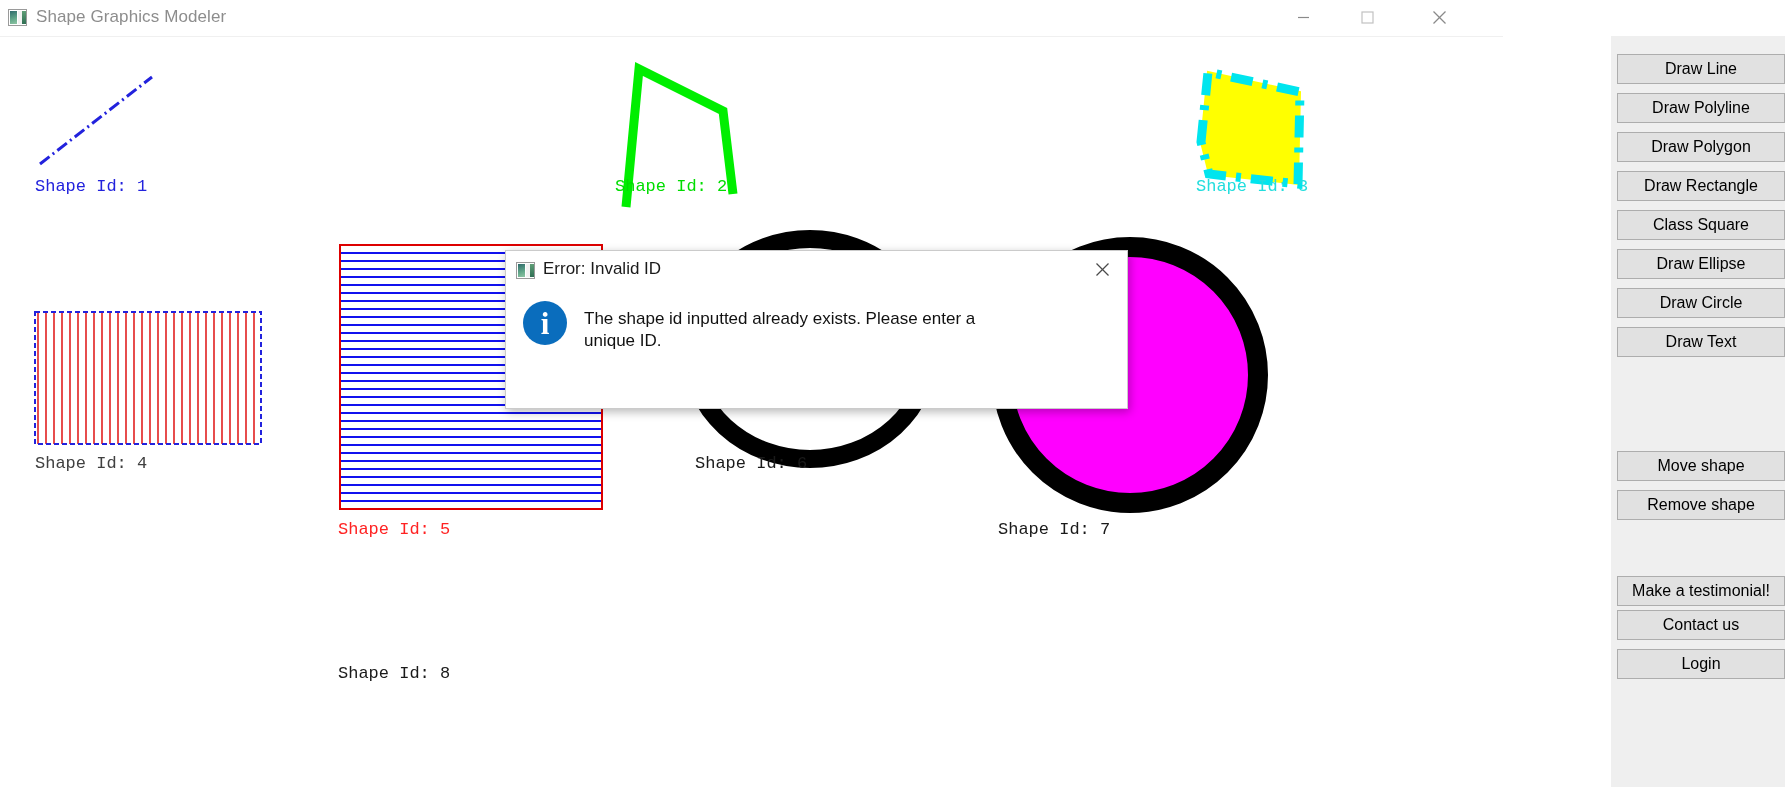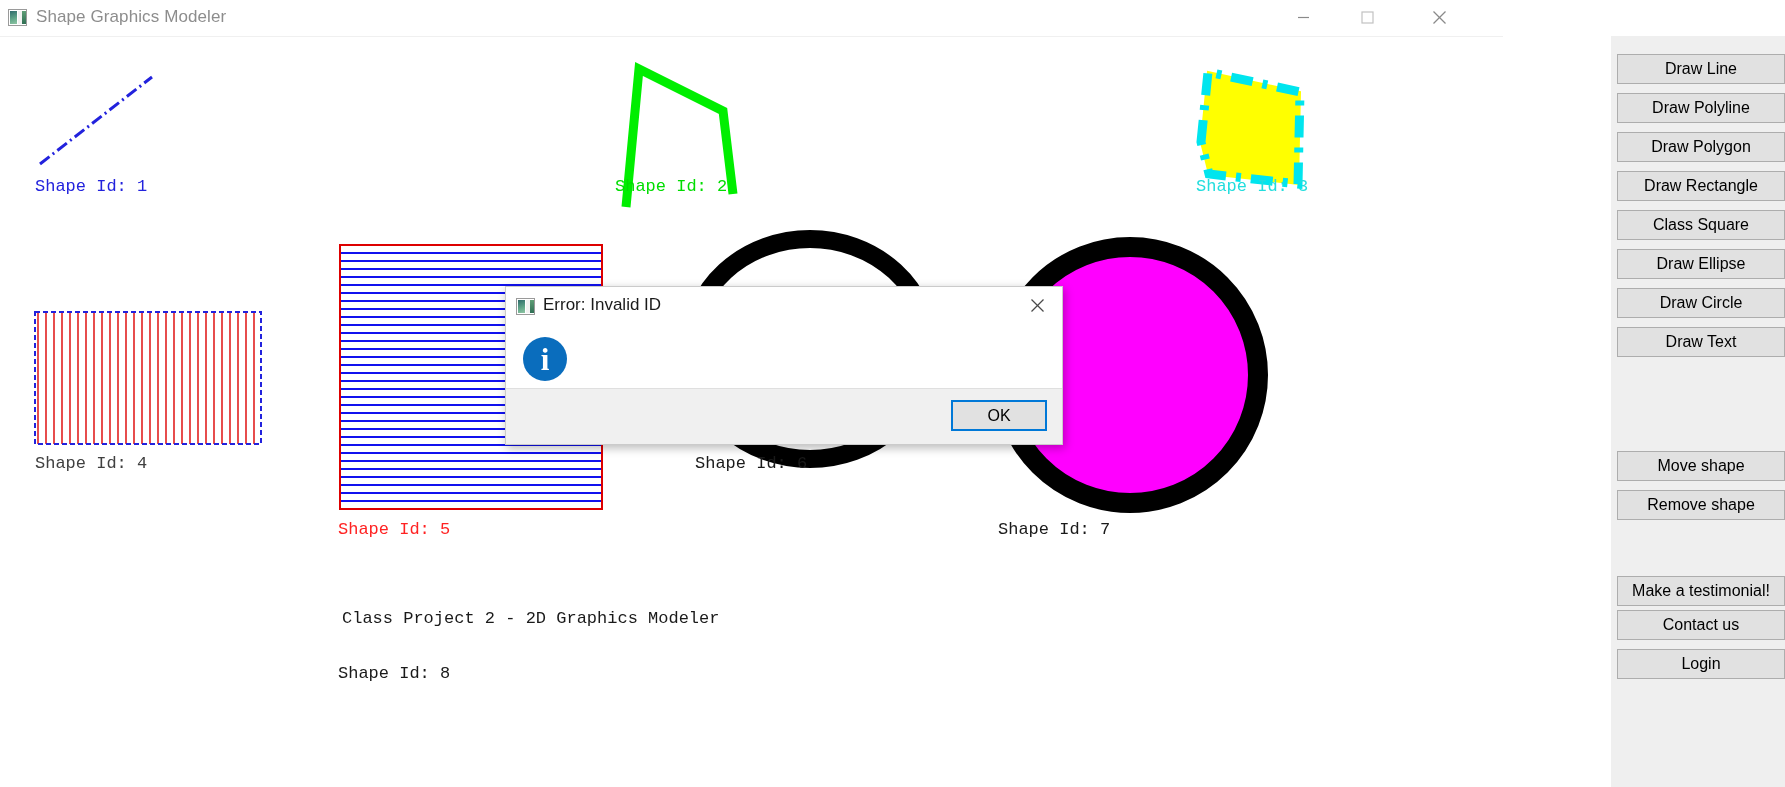--- a/index.html
+++ b/index.html
@@ -112,26 +112,25 @@
     text-align: center;
     padding: 0;
     white-space: nowrap;
     overflow: hidden;
   }
 
   
   .dialog {
     position: absolute;
     left: 505px; top: 250px;
-    width: 558px; height: 159px;
+    width: 623px; height: 159px;
     background: #ffffff;
     border: 1px solid #cbcbcb;
     box-shadow: 2px 3px 9px rgba(0,0,0,0.28);
     box-sizing: border-box;
-    margin-top: 36px;
   }
   .dlg-title-icon {
     position: absolute;
     left: 10px; top: 11px;
     width: 19px; height: 17px;
     background: #ffffff;
     border: 1px solid #9a9a9a;
     box-sizing: border-box;
     overflow: hidden;
   }
@@ -267,21 +266,20 @@
   </svg>
 
   <div class="shape-label" style="left:25px; top:128px; color:#2222dd;">Shape Id: 1</div>
   <div class="shape-label" style="left:605px; top:128px; color:#00dd00;">Shape Id: 2</div>
   <div class="shape-label" style="left:1186px; top:128px; color:#22dddd;">Shape Id: 3</div>
   <div class="shape-label" style="left:25px; top:405px; color:#404040;">Shape Id: 4</div>
   <div class="shape-label" style="left:328px; top:471px; color:#ff2222;">Shape Id: 5</div>
   <div class="shape-label" style="left:685px; top:405px; color:#1a1a1a;">Shape Id: 6</div>
   <div class="shape-label" style="left:988px; top:471px; color:#1a1a1a;">Shape Id: 7</div>
 
-  <div class="shape-label" style="left:332px; top:560px; color:#1a1a1a;">Class Project 2 - 2D Graphics Modeler</div>
   <div class="shape-label" style="left:328px; top:583px; color:#1a1a1a;margin-top:32px;">Shape Id: 8</div>
 </div>
 
 <div class="sidebar">
   <button class="sbtn" style="top:18px">Draw Line</button>
   <button class="sbtn" style="top:57px">Draw Polyline</button>
   <button class="sbtn" style="top:96px">Draw Polygon</button>
   <button class="sbtn" style="top:135px">Draw Rectangle</button>
   <button class="sbtn" style="top:174px">Class Square</button>
   <button class="sbtn" style="top:213px">Draw Ellipse</button>
@@ -303,17 +301,15 @@
   <div class="dlg-title-text">Error: Invalid ID</div>
 
   <div class="dlg-close">
     <svg width="15" height="15" viewBox="0 0 15 15">
       <line x1="1.5" y1="1.5" x2="13.5" y2="13.5" stroke="#4a4a4a" stroke-width="1.2"></line>
       <line x1="13.5" y1="1.5" x2="1.5" y2="13.5" stroke="#4a4a4a" stroke-width="1.2"></line>
     </svg>
   </div>
 
   <div class="info-icon">i</div>
-
-  <div class="dlg-footer">
-    <button class="dlg-ok">OK</button>
-  </div>
+  <div class="dlg-message">The shape id inputted already exists. Please enter a unique ID.</div>
+
 </div>
 
 </body></html>

